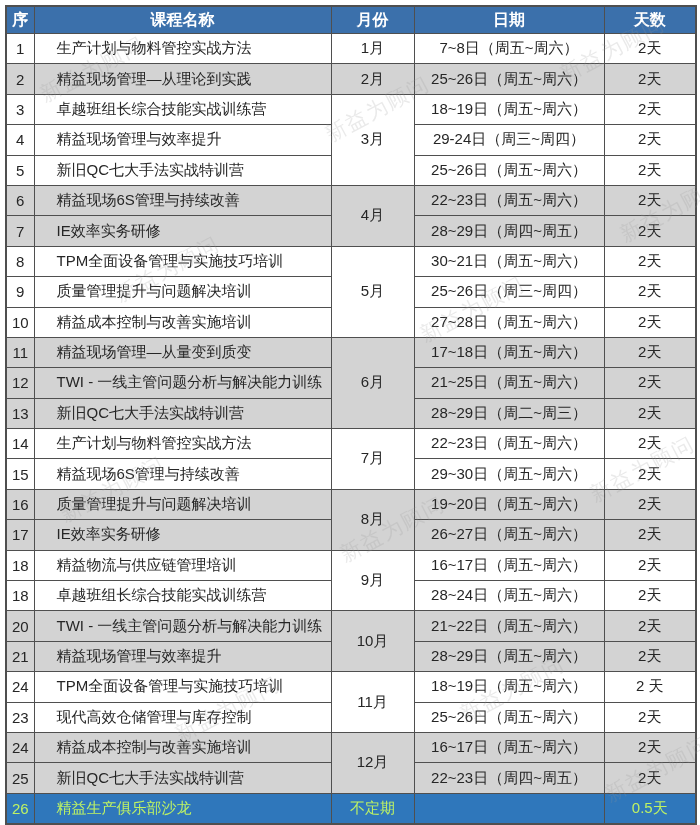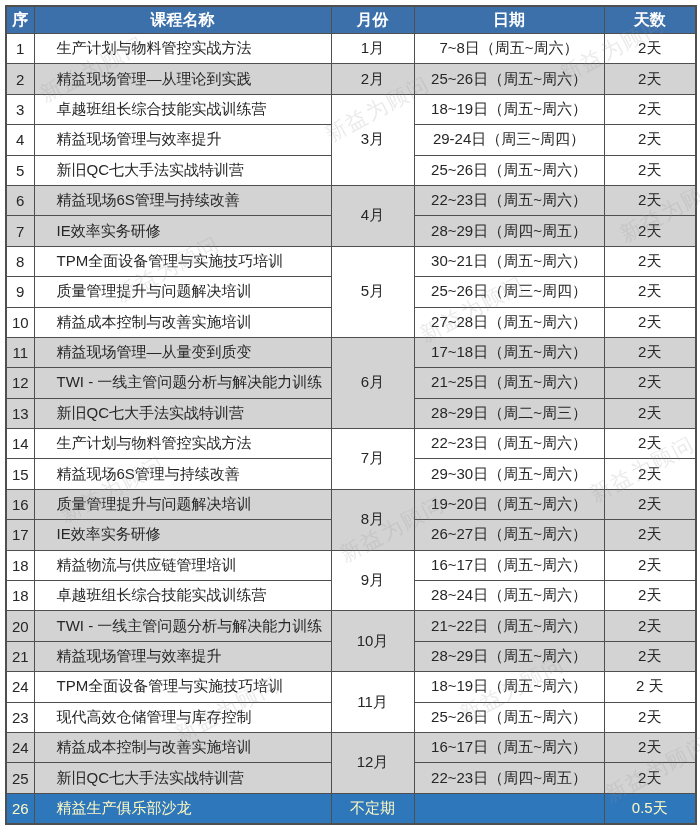--- a/index.html
+++ b/index.html
@@ -25,21 +25,21 @@
   th{
     background:var(--header-bg);color:#ffffff;font-weight:bold;
     font-size:16px;height:26px;text-align:center;padding:0 2px;
   }
   td{
     height:29.4px;font-size:15px;color:var(--text);
     text-align:center;padding:0 2px;background:#ffffff;
   }
   td.col-course{text-align:left;padding-left:22px;}
   tr.shade-gray td{background:var(--gray-row);}
-  tr.shade-blue td{background:var(--blue-row);color:#fef9c3;}
+  tr.shade-blue td{background:var(--blue-row);color:#bef264;}
   .wm-layer{position:absolute;left:0;top:0;right:0;bottom:0;pointer-events:none;z-index:3;}
   .wm{
     position:absolute;transform:rotate(-28deg);
     color:rgba(150,150,150,0.20);font-size:21px;letter-spacing:2px;white-space:nowrap;
   }
 </style>
 </head>
 <body>
 
 <div class="page">

